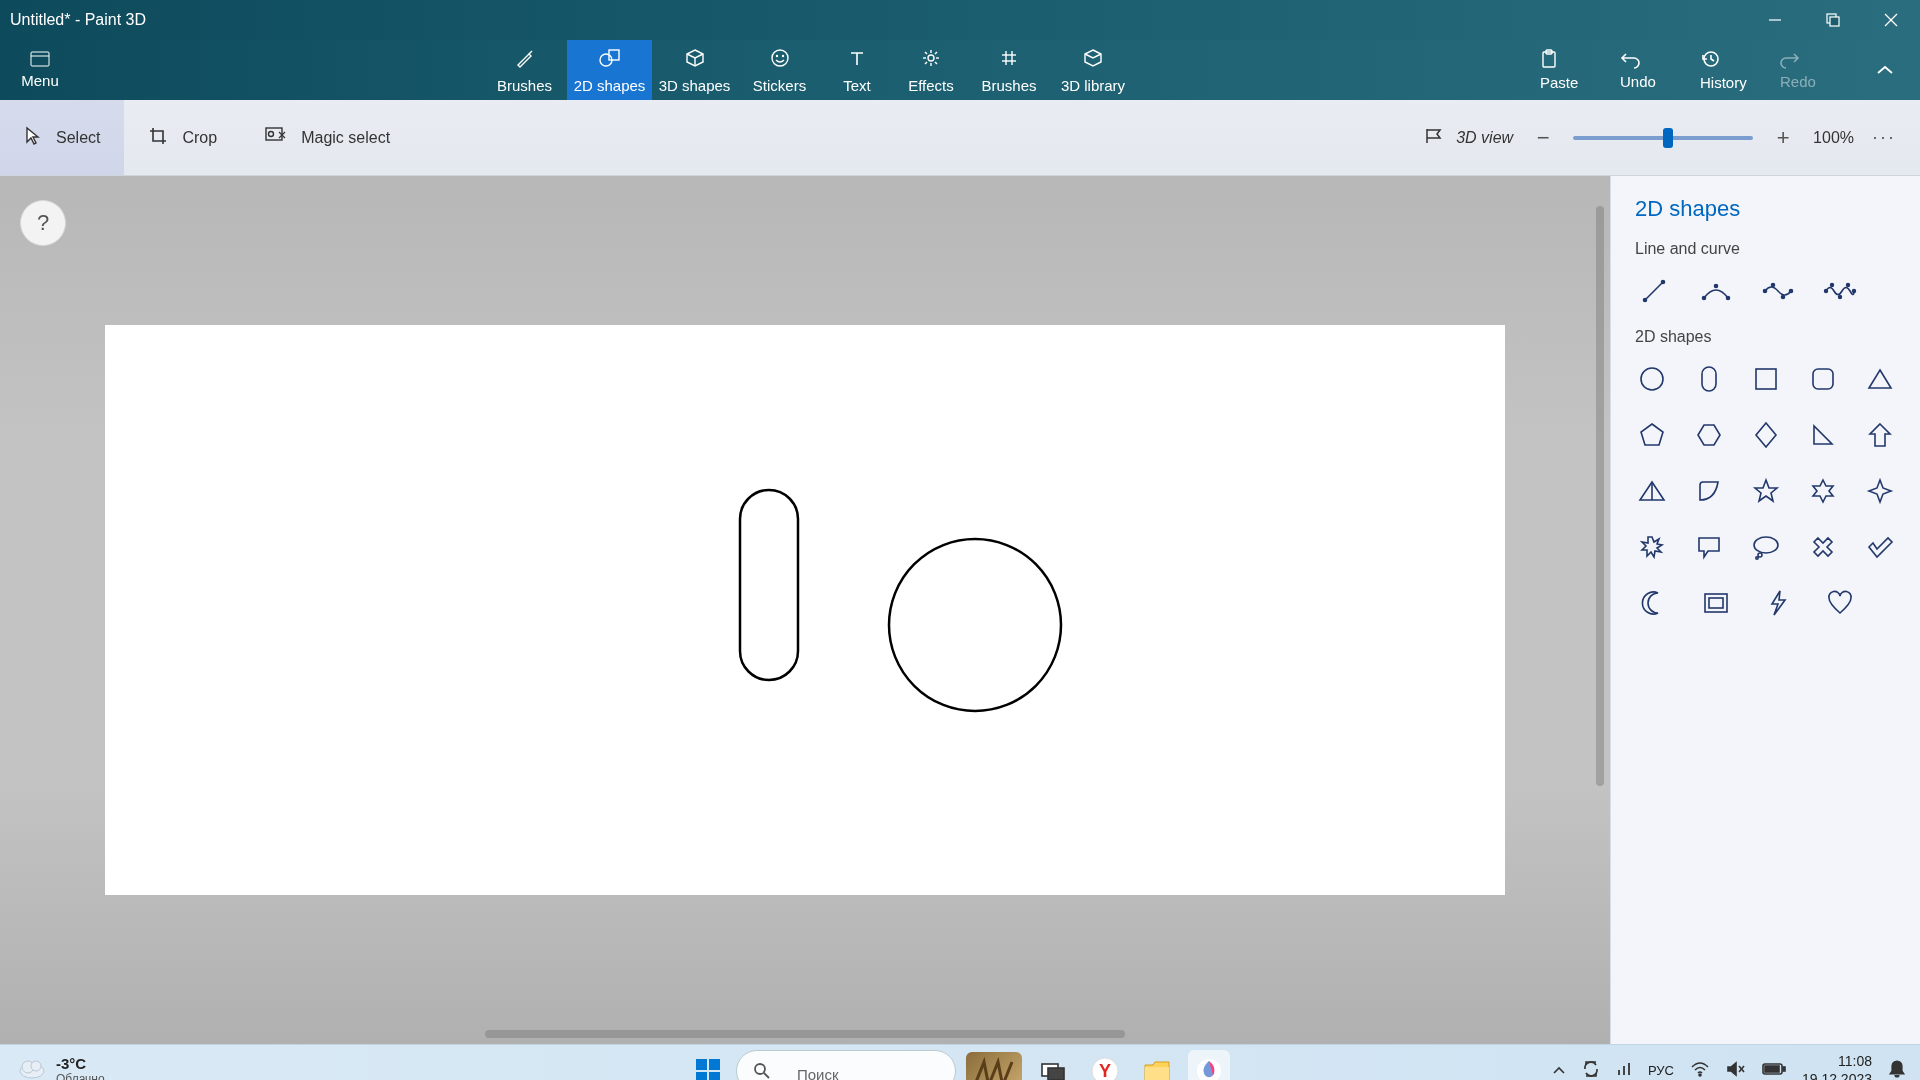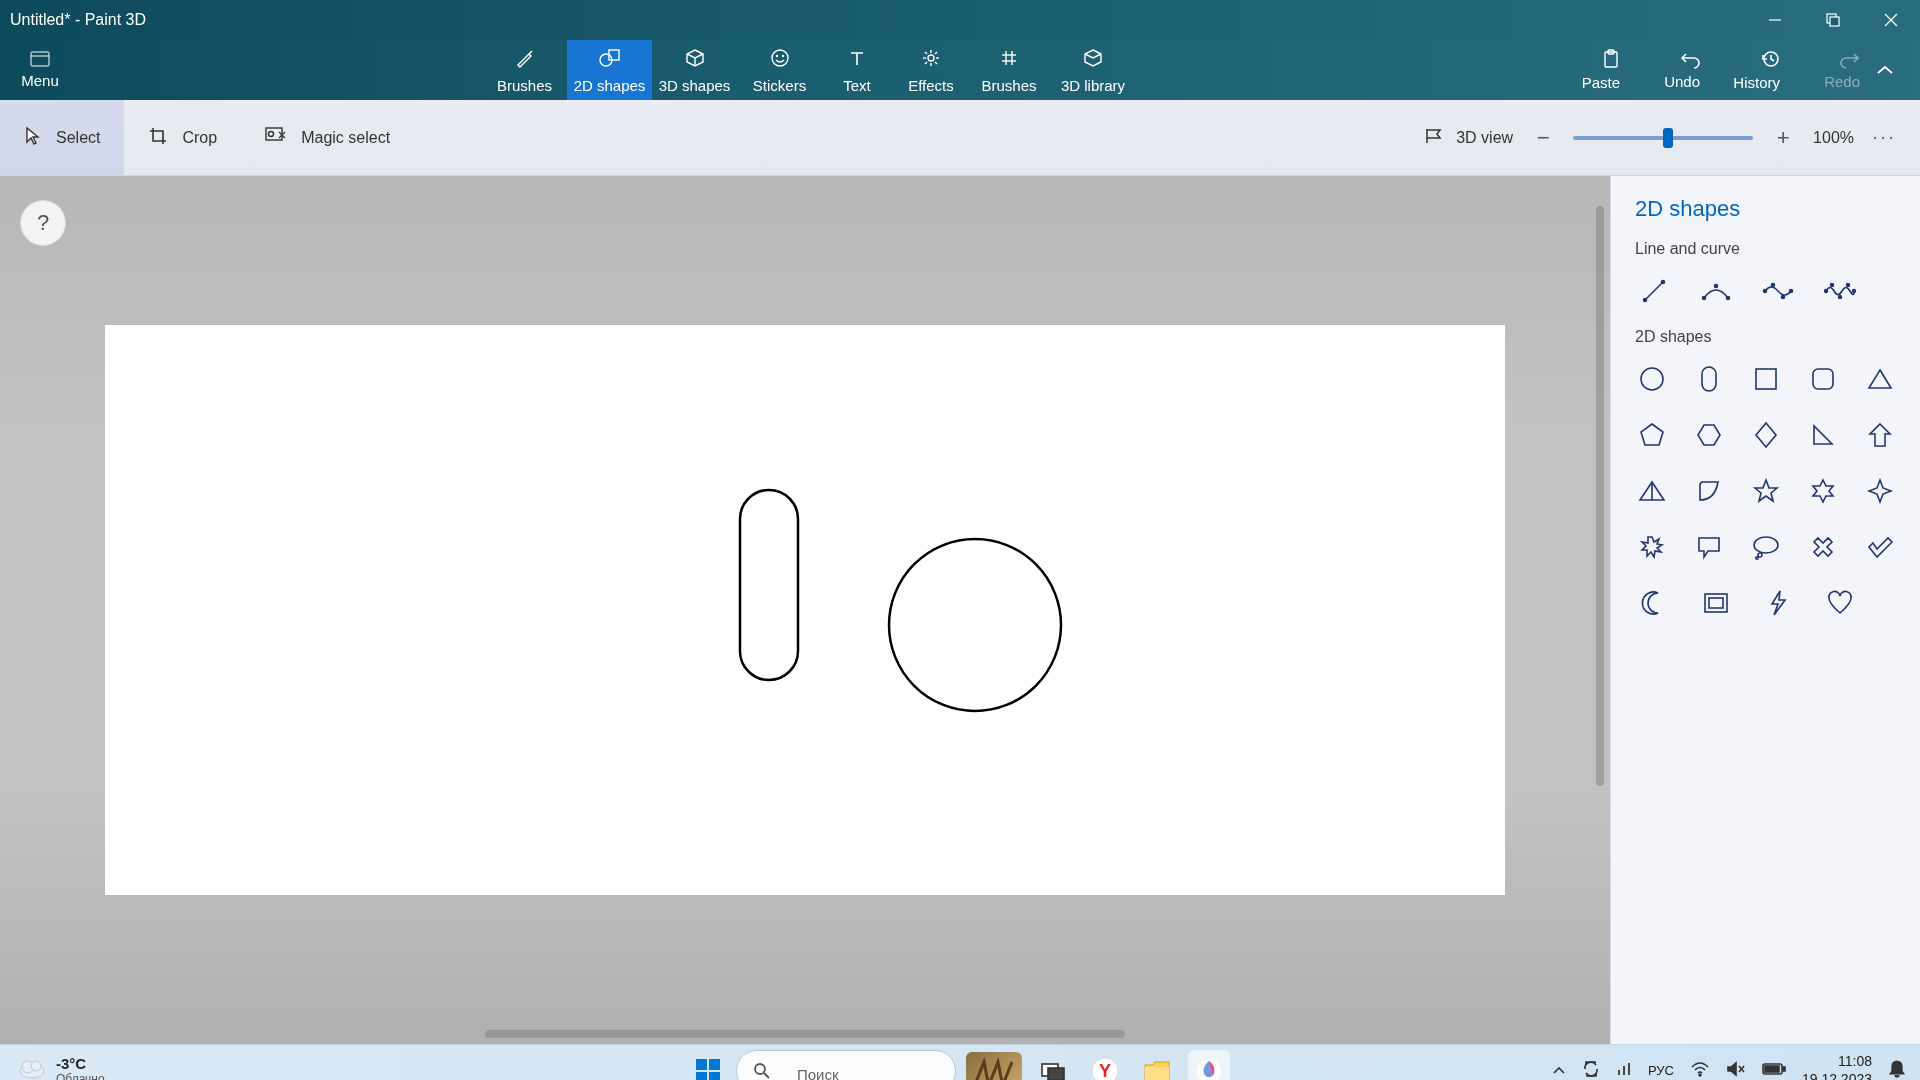--- a/index.html
+++ b/index.html
@@ -19,35 +19,35 @@
   height: 60px; background: linear-gradient(to right, #0d4a5c 0%, #1a5d6e 40%, #2a6d7e 100%);
   display: flex; align-items: stretch; color: #fff; font-size: 15px;
 }
 .menu-btn { width: 80px; display: flex; flex-direction: column; align-items: center; justify-content: center; gap: 2px; }
 .ribbon-spacer { flex: 1; }
 .ribbon-tabs { display: flex; }
 .ribbon-tab { width: 85px; display: flex; flex-direction: column; align-items: center; justify-content: center; gap: 8px; cursor: pointer; }
 .ribbon-tab.active { background: #1875d1; }
 .ribbon-tab .ticon { height: 22px; display: flex; align-items: center; justify-content: center; }
 .ribbon-right { display: flex; align-items: stretch; padding-right: 10px; }
-.ribbon-act { width: 80px; display: flex; flex-direction: column; align-items: flex-end; justify-content: center; gap: 2px; cursor: pointer; }
+.ribbon-act { width: 80px; display: flex; flex-direction: column; align-items: flex-start; justify-content: center; gap: 2px; cursor: pointer; }
 .ribbon-act.disabled { opacity: 0.45; }
 .collapse-btn { width: 50px; display: flex; align-items: center; justify-content: center; }
 
 
 .subbar {
   height: 76px; background: linear-gradient(to bottom, #e9ecf2, #e4e8ef);
   display: flex; align-items: center; font-size: 16px; color: #333;
   border-bottom: 1px solid #d0d4db;
 }
 .subbar-left { display: flex; align-items: center; height: 100%; }
 .sub-btn { height: 100%; display: flex; align-items: center; gap: 14px; padding: 0 24px; cursor: pointer; }
 .sub-btn.first { background: linear-gradient(to bottom, #d6dbec, #d0d6ea); }
 .subbar-right { margin-left: auto; display: flex; align-items: center; gap: 18px; padding-right: 24px; height: 100%; }
-.sr-btn { display: flex; align-items: center; gap: 12px; cursor: pointer; }
+.sr-btn { display: flex; align-items: center; gap: 12px; cursor: pointer; font-style: italic; }
 .zoom-slider { width: 180px; height: 4px; background: #7a9ecf; position: relative; border-radius: 2px; }
 .zoom-thumb { position: absolute; top: -8px; left: 50%; width: 10px; height: 20px; background: #0067c0; border-radius: 3px; }
 .zoom-btn { font-size: 22px; color: #555; cursor: pointer; width: 24px; text-align: center; font-weight: 300; }
 .more-dots { font-size: 18px; letter-spacing: 2px; color: #555; cursor: pointer; }
 
 
 .main { display: flex; height: calc(100% - 40px - 60px - 60px - 52px); }
 .canvas-area { flex: 1; background: linear-gradient(to bottom, #b7b7b7 0%, #c3c3c3 30%, #c3c3c3 70%, #b0b0b0 100%); position: relative; display: flex; align-items: center; justify-content: center; }
 .canvas { width: 1400px; height: 570px; background: #fff; position: relative; }
 .help-btn { position: absolute; top: 24px; left: 20px; width: 46px; height: 46px; border-radius: 50%; background: #f3f3f3; border: 1px solid #d8d8d8; display: flex; align-items: center; justify-content: center; font-size: 22px; color: #555; }

